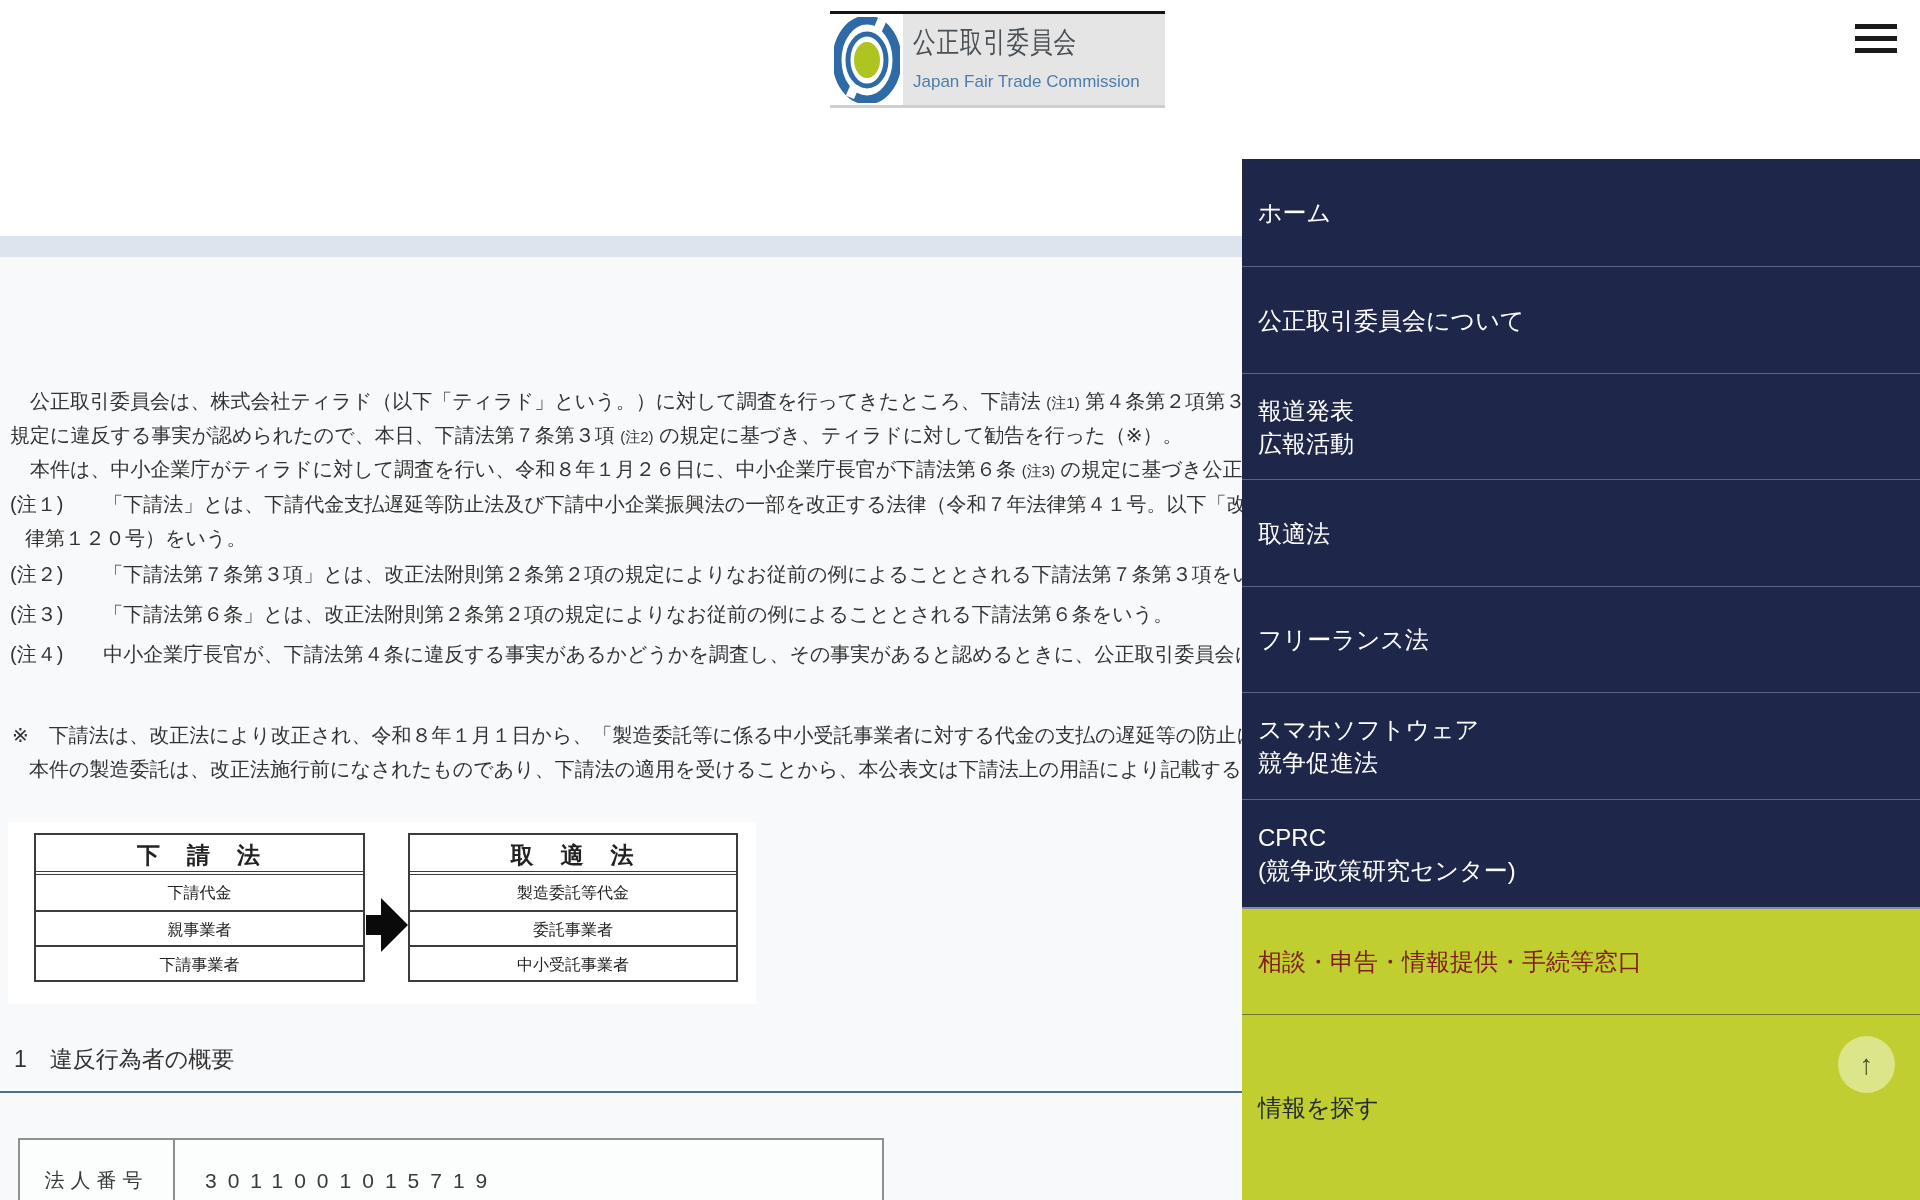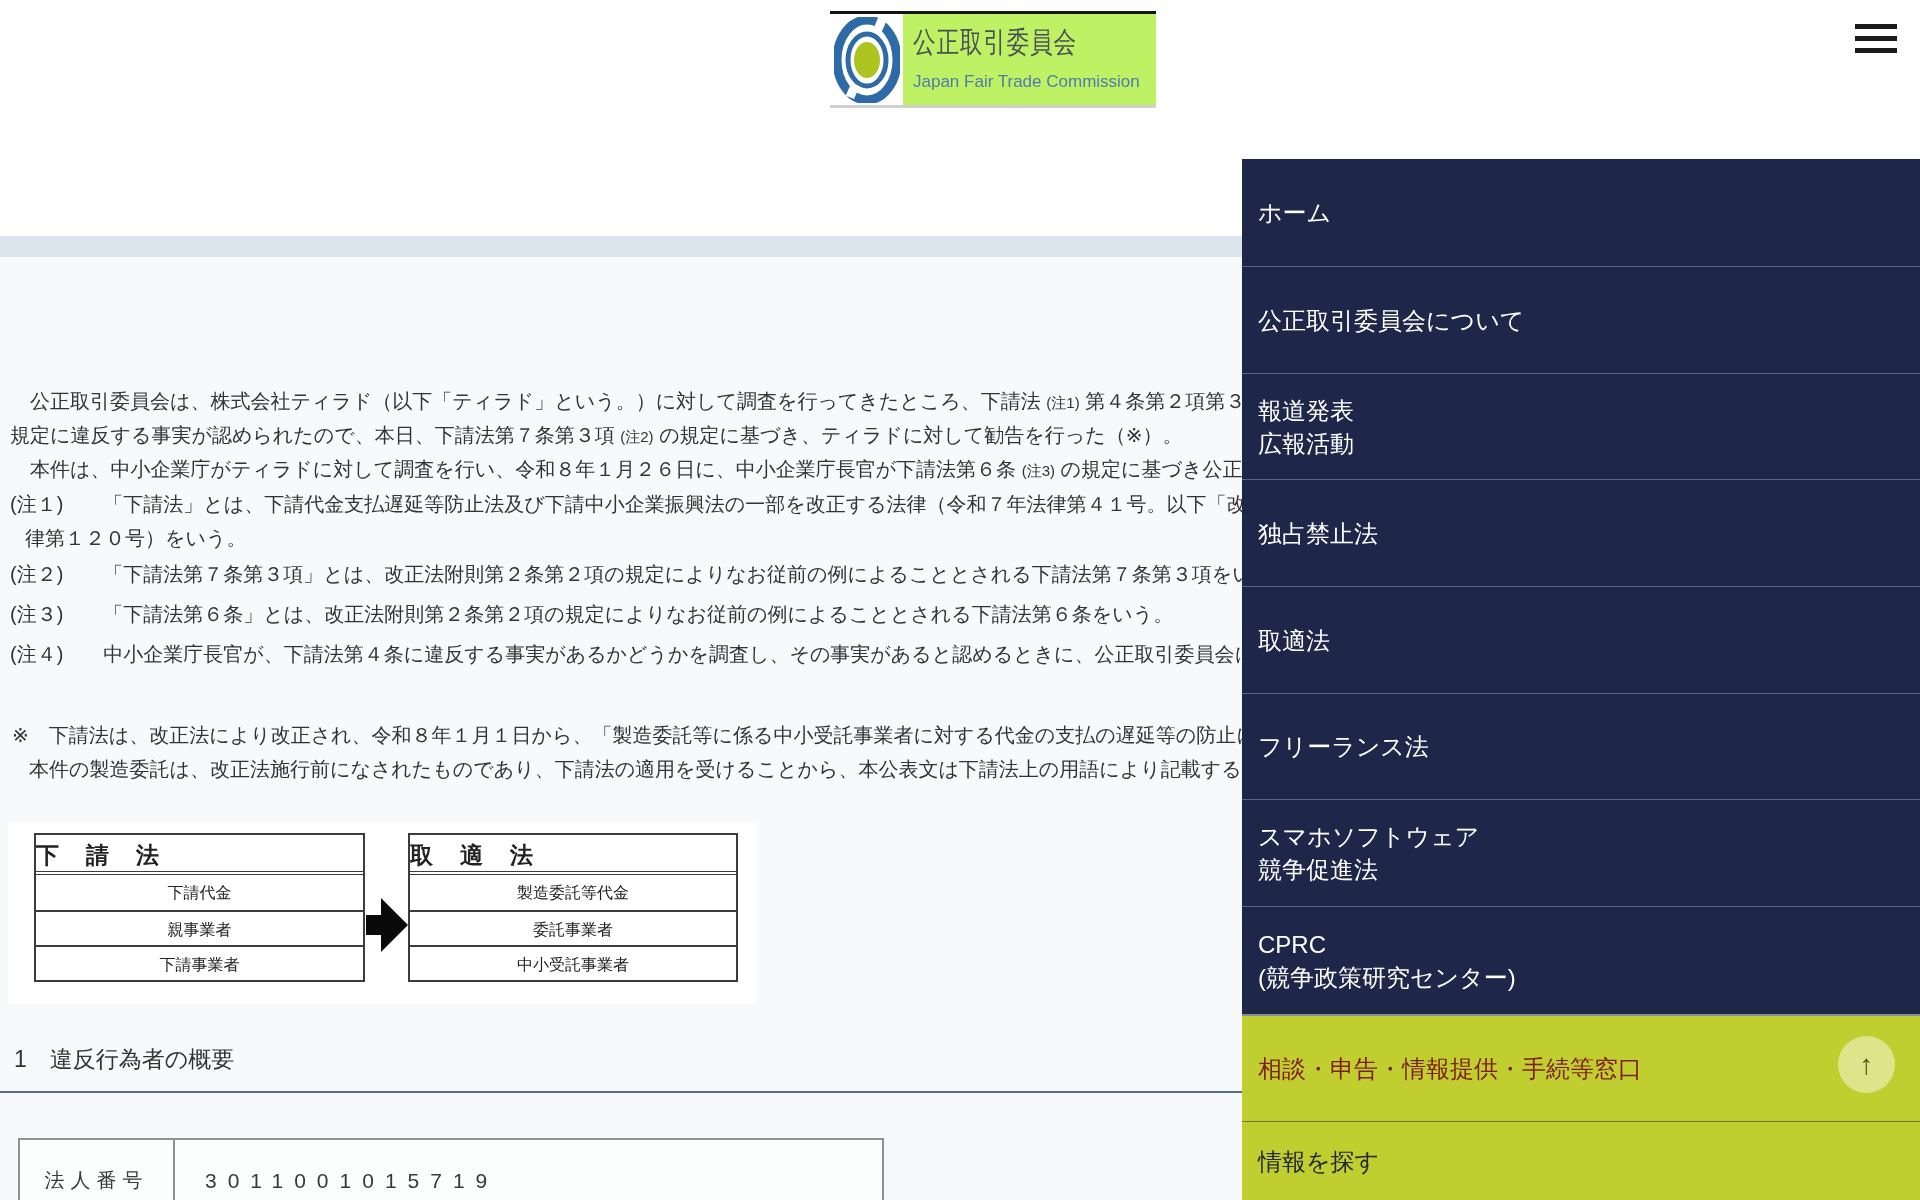--- a/index.html
+++ b/index.html
@@ -10,38 +10,38 @@
   *{box-sizing:border-box;margin:0;padding:0}
   body{margin:0;background:#888}
   .page{position:relative;width:1920px;height:1200px;overflow:hidden;background:#ffffff;
         font-family:"Liberation Sans","DejaVu Sans",sans-serif;color:var(--text)}
   
   .band{position:absolute;left:0;top:236px;width:1920px;height:21px;background:var(--band);z-index:1}
   .content-bg{position:absolute;left:0;top:257px;width:1920px;height:943px;background:var(--pagebg);z-index:1}
   .logo{position:absolute;left:830px;top:11px;height:97px;display:flex;z-index:3;
         border-top:3px solid #141414;border-bottom:3px solid #cfcfcf}
   .emblem{width:73px;background:#ffffff;display:flex;align-items:center;justify-content:center}
-  .logo-text{background:#bef264;padding:9px 16px 0 10px}
+  .logo-text{background:#e5e5e5;padding:9px 25px 0 10px}
   .logo-title{font-size:29px;color:#4a5156;letter-spacing:1px;white-space:nowrap;
               transform:scaleX(.78);transform-origin:left center}
   .logo-sub{font-size:17px;color:#4e7cab;margin-top:9px;white-space:nowrap}
   .hamburger{position:absolute;left:1855px;top:24px;width:42px;height:29px;z-index:3;cursor:pointer}
   .hamburger .bar{width:42px;height:5px;background:#1b1b1b;margin-bottom:7px}
   
   .tline{position:absolute;left:10px;white-space:nowrap;font-size:20px;color:var(--text);z-index:2}
   .ref{font-size:15px}
   .l1{top:388px}.l2{top:422px}.l3{top:456px}
   .l4{top:491px}.l5{top:525px;left:25px}.l6{top:561px}.l7{top:601px}.l8{top:641px}
   .l9{top:722px;left:12px}.l10{top:756px;left:29px}.l11{top:790px;left:14px}
   
   .diagram{position:absolute;left:8px;top:822px;width:748px;height:182px;background:#ffffff;z-index:2}
   .dtable{position:absolute;top:11px;background:#fff;border:2px solid var(--tableborder)}
   .dtable.left{left:26px;width:331px}
   .dtable.right{left:400px;width:330px}
-  .dhead{height:40px;line-height:40px;text-align:left;font-weight:bold;font-size:23px;
+  .dhead{height:40px;line-height:40px;text-align:center;font-weight:bold;font-size:23px;
          letter-spacing:2px;border-bottom:4px double var(--tableborder);color:#222}
   .drow{height:35px;line-height:35px;text-align:center;font-size:16px;color:#222}
   .drow + .drow{border-top:2px solid var(--tableborder)}
   .arrow{position:absolute;left:358px;top:76px}
   
   .sec-head{position:absolute;left:14px;top:1044px;font-size:23px;color:var(--text);z-index:2;white-space:nowrap}
   .sec-rule{position:absolute;left:0;top:1091px;width:1500px;height:2px;background:var(--rule);z-index:2}
   .corp{position:absolute;left:18px;top:1138px;width:866px;height:85px;border:2px solid var(--graytable);
         display:flex;background:#fcfdfd;z-index:2}
   .corp-label{width:155px;border-right:2px solid var(--graytable);display:flex;align-items:center;
@@ -127,21 +127,20 @@
   <div class="corp">
     <div class="corp-label">法人番号</div>
     <div class="corp-value">3011001015719</div>
   </div>
 
   <nav class="sidebar">
     <div class="mitem m1"><span>ホーム</span></div>
     <div class="mitem m2"><span>公正取引委員会について</span></div>
     <div class="mitem m3"><span>報道発表
 広報活動</span></div>
-    <div class="mitem m4"><span>独占禁止法</span></div>
     <div class="mitem m5"><span>取適法</span></div>
     <div class="mitem m6"><span>フリーランス法</span></div>
     <div class="mitem m7"><span>スマホソフトウェア
 競争促進法</span></div>
     <div class="mitem m8"><span>CPRC
 (競争政策研究センター)</span></div>
     <div class="mitem m9"><span>相談・申告・情報提供・手続等窓口</span></div>
     <div class="mitem m10"><span>情報を探す</span></div>
   </nav>
 

